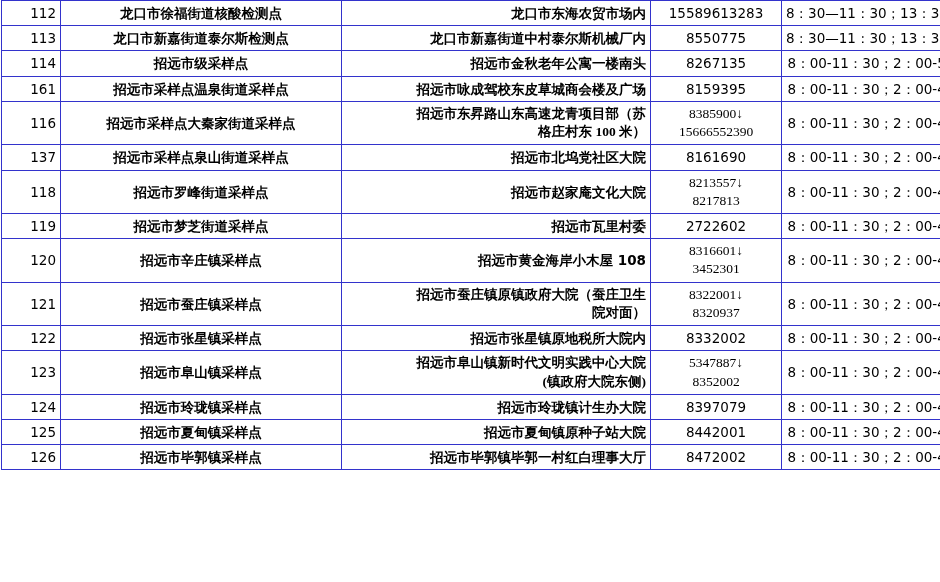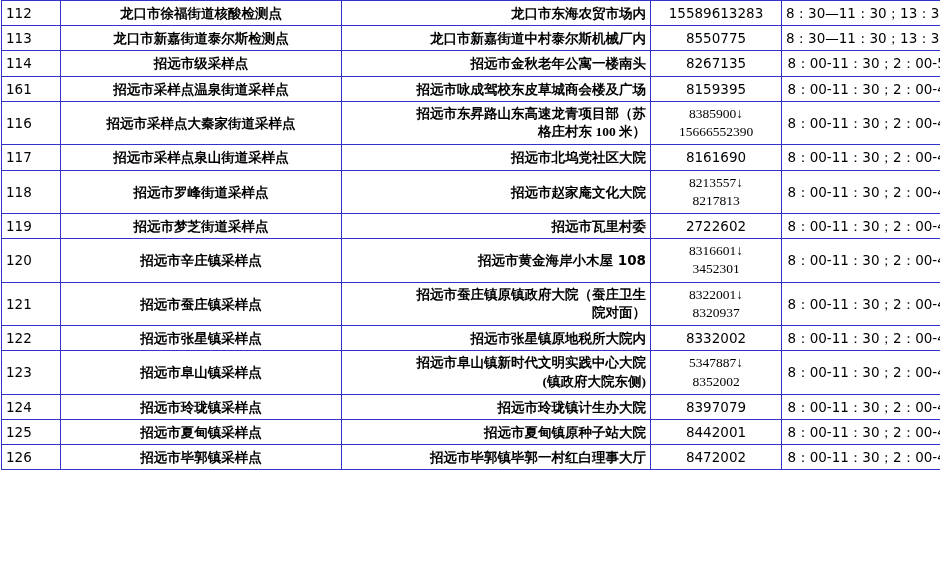--- a/index.html
+++ b/index.html
@@ -23,21 +23,21 @@
     border: 1px solid #3333cc;
     padding: 3px 4px;
     vertical-align: middle;
     font-size: 13.5px;
     color: #000000;
     line-height: 1.35;
     font-family: "DejaVu Sans", "Liberation Sans", sans-serif;
   }
   td.col-index {
     width: 50px;
-    text-align: left;
+    text-align: right;
     font-size: 13px;
   }
   td.col-name {
     width: 272px;
     text-align: center;
     font-weight: bold;
   }
   td.col-addr {
     width: 300px;
     text-align: right;
@@ -104,21 +104,21 @@
           <span class="cell-line">招远市东昇路山东高速龙青项目部（苏</span>
           <span class="cell-line">格庄村东 100 米）</span>
         </td>
         <td class="col-phone">
           <span class="cell-line">8385900↓</span>
           <span class="cell-line">15666552390</span>
         </td>
         <td class="col-time">8：00-11：30；2：00-4：30</td>
       </tr>
       <tr>
-        <td class="col-index">117</td>
+        <td class="col-index">137</td>
         <td class="col-name">招远市采样点泉山街道采样点</td>
         <td class="col-addr">招远市北坞党社区大院</td>
         <td class="col-phone">8161690</td>
         <td class="col-time">8：00-11：30；2：00-4：30</td>
       </tr>
       <tr>
         <td class="col-index">118</td>
         <td class="col-name">招远市罗峰街道采样点</td>
         <td class="col-addr">招远市赵家庵文化大院</td>
         <td class="col-phone">

